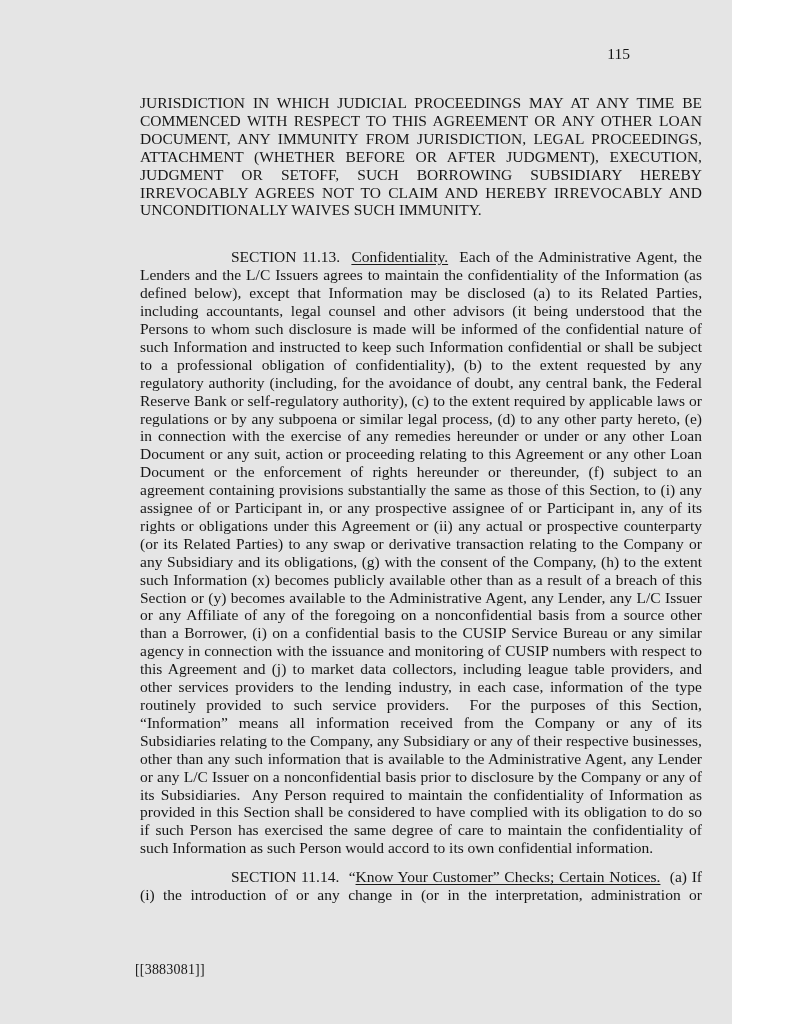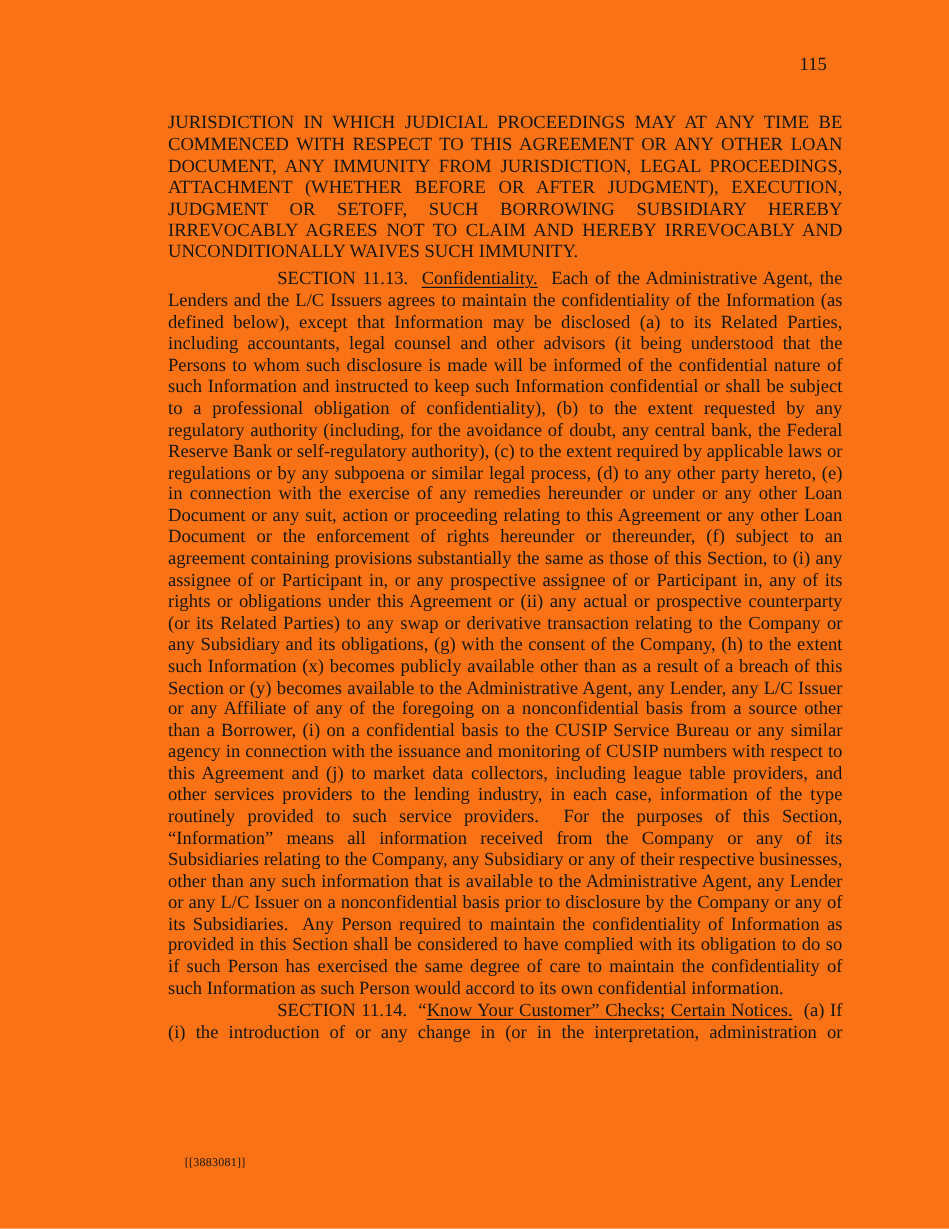--- a/index.html
+++ b/index.html
@@ -2,23 +2,23 @@
 <html><head>
 <meta charset="utf-8">
 <style>
   html, body {
     margin: 0;
     padding: 0;
     background: #ffffff;
   }
   .page {
     position: relative;
-    width: 791px;
+    width: 732px;
     height: 1024px;
-    background: #f97316;
+    background: #e5e5e5;
     color: #161616;
     font-family: "Liberation Serif", "DejaVu Serif", serif;
     font-size: 15.5px;
     line-height: 17.9px;
     overflow: hidden;
     box-sizing: border-box;
     padding: 45px 89px 0 140px;
   }
   .page-number {
     text-align: right;
@@ -30,31 +30,31 @@
     text-align: justify;
     width: 562px;
   }
   .bold-para {
     margin-top: 31px;
     font-weight: 400;
   }
   .section-para {
     text-indent: 91px;
   }
-  .sec-13 { margin-top: 5px; }
-  .sec-14 { margin-top: 1px; text-align-last: justify; }
+  .sec-13 { margin-top: 29px; }
+  .sec-14 { margin-top: 11px; text-align-last: justify; }
   .underlined {
     text-decoration: underline;
     text-underline-offset: 2px;
   }
   .doc-footer {
     position: absolute;
-    left: 154px;
+    left: 135px;
     top: 964px;
-    font-size: 10px;
+    font-size: 14px;
     line-height: 12px;
     letter-spacing: 0.2px;
   }
 </style>
 </head>
 <body>
 
 <div class="page">
 
   <div class="page-number">115</div>

